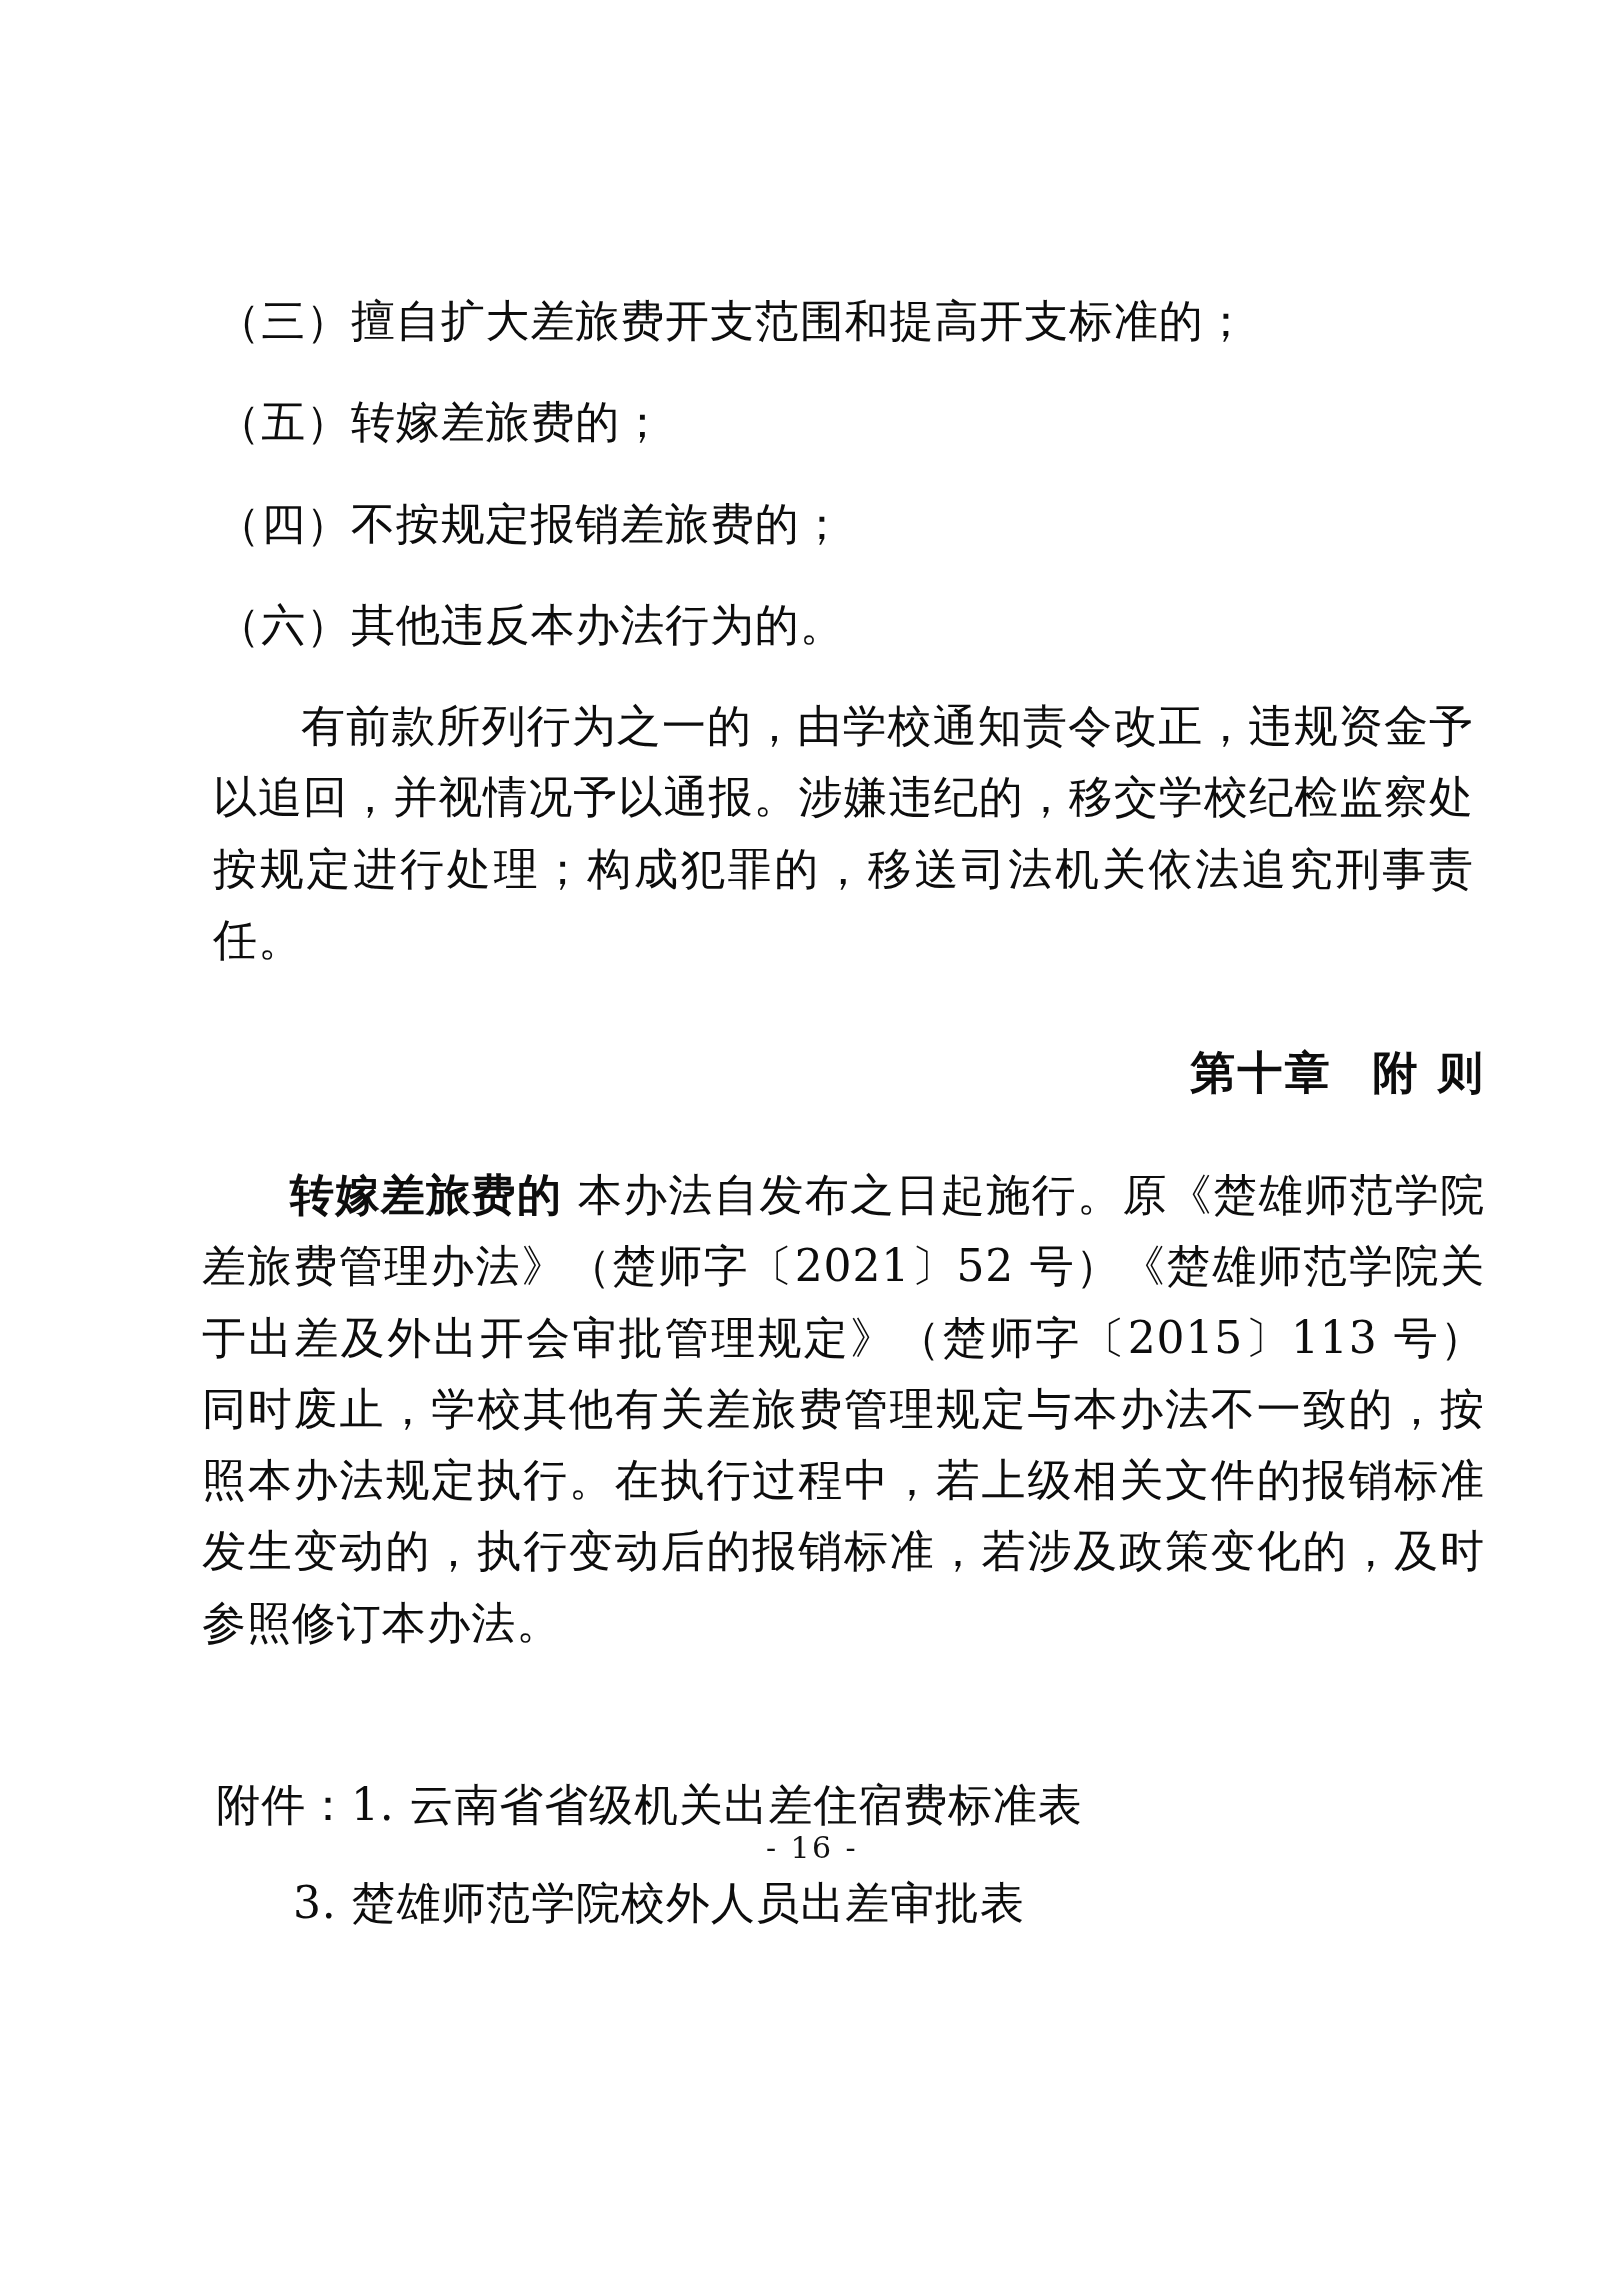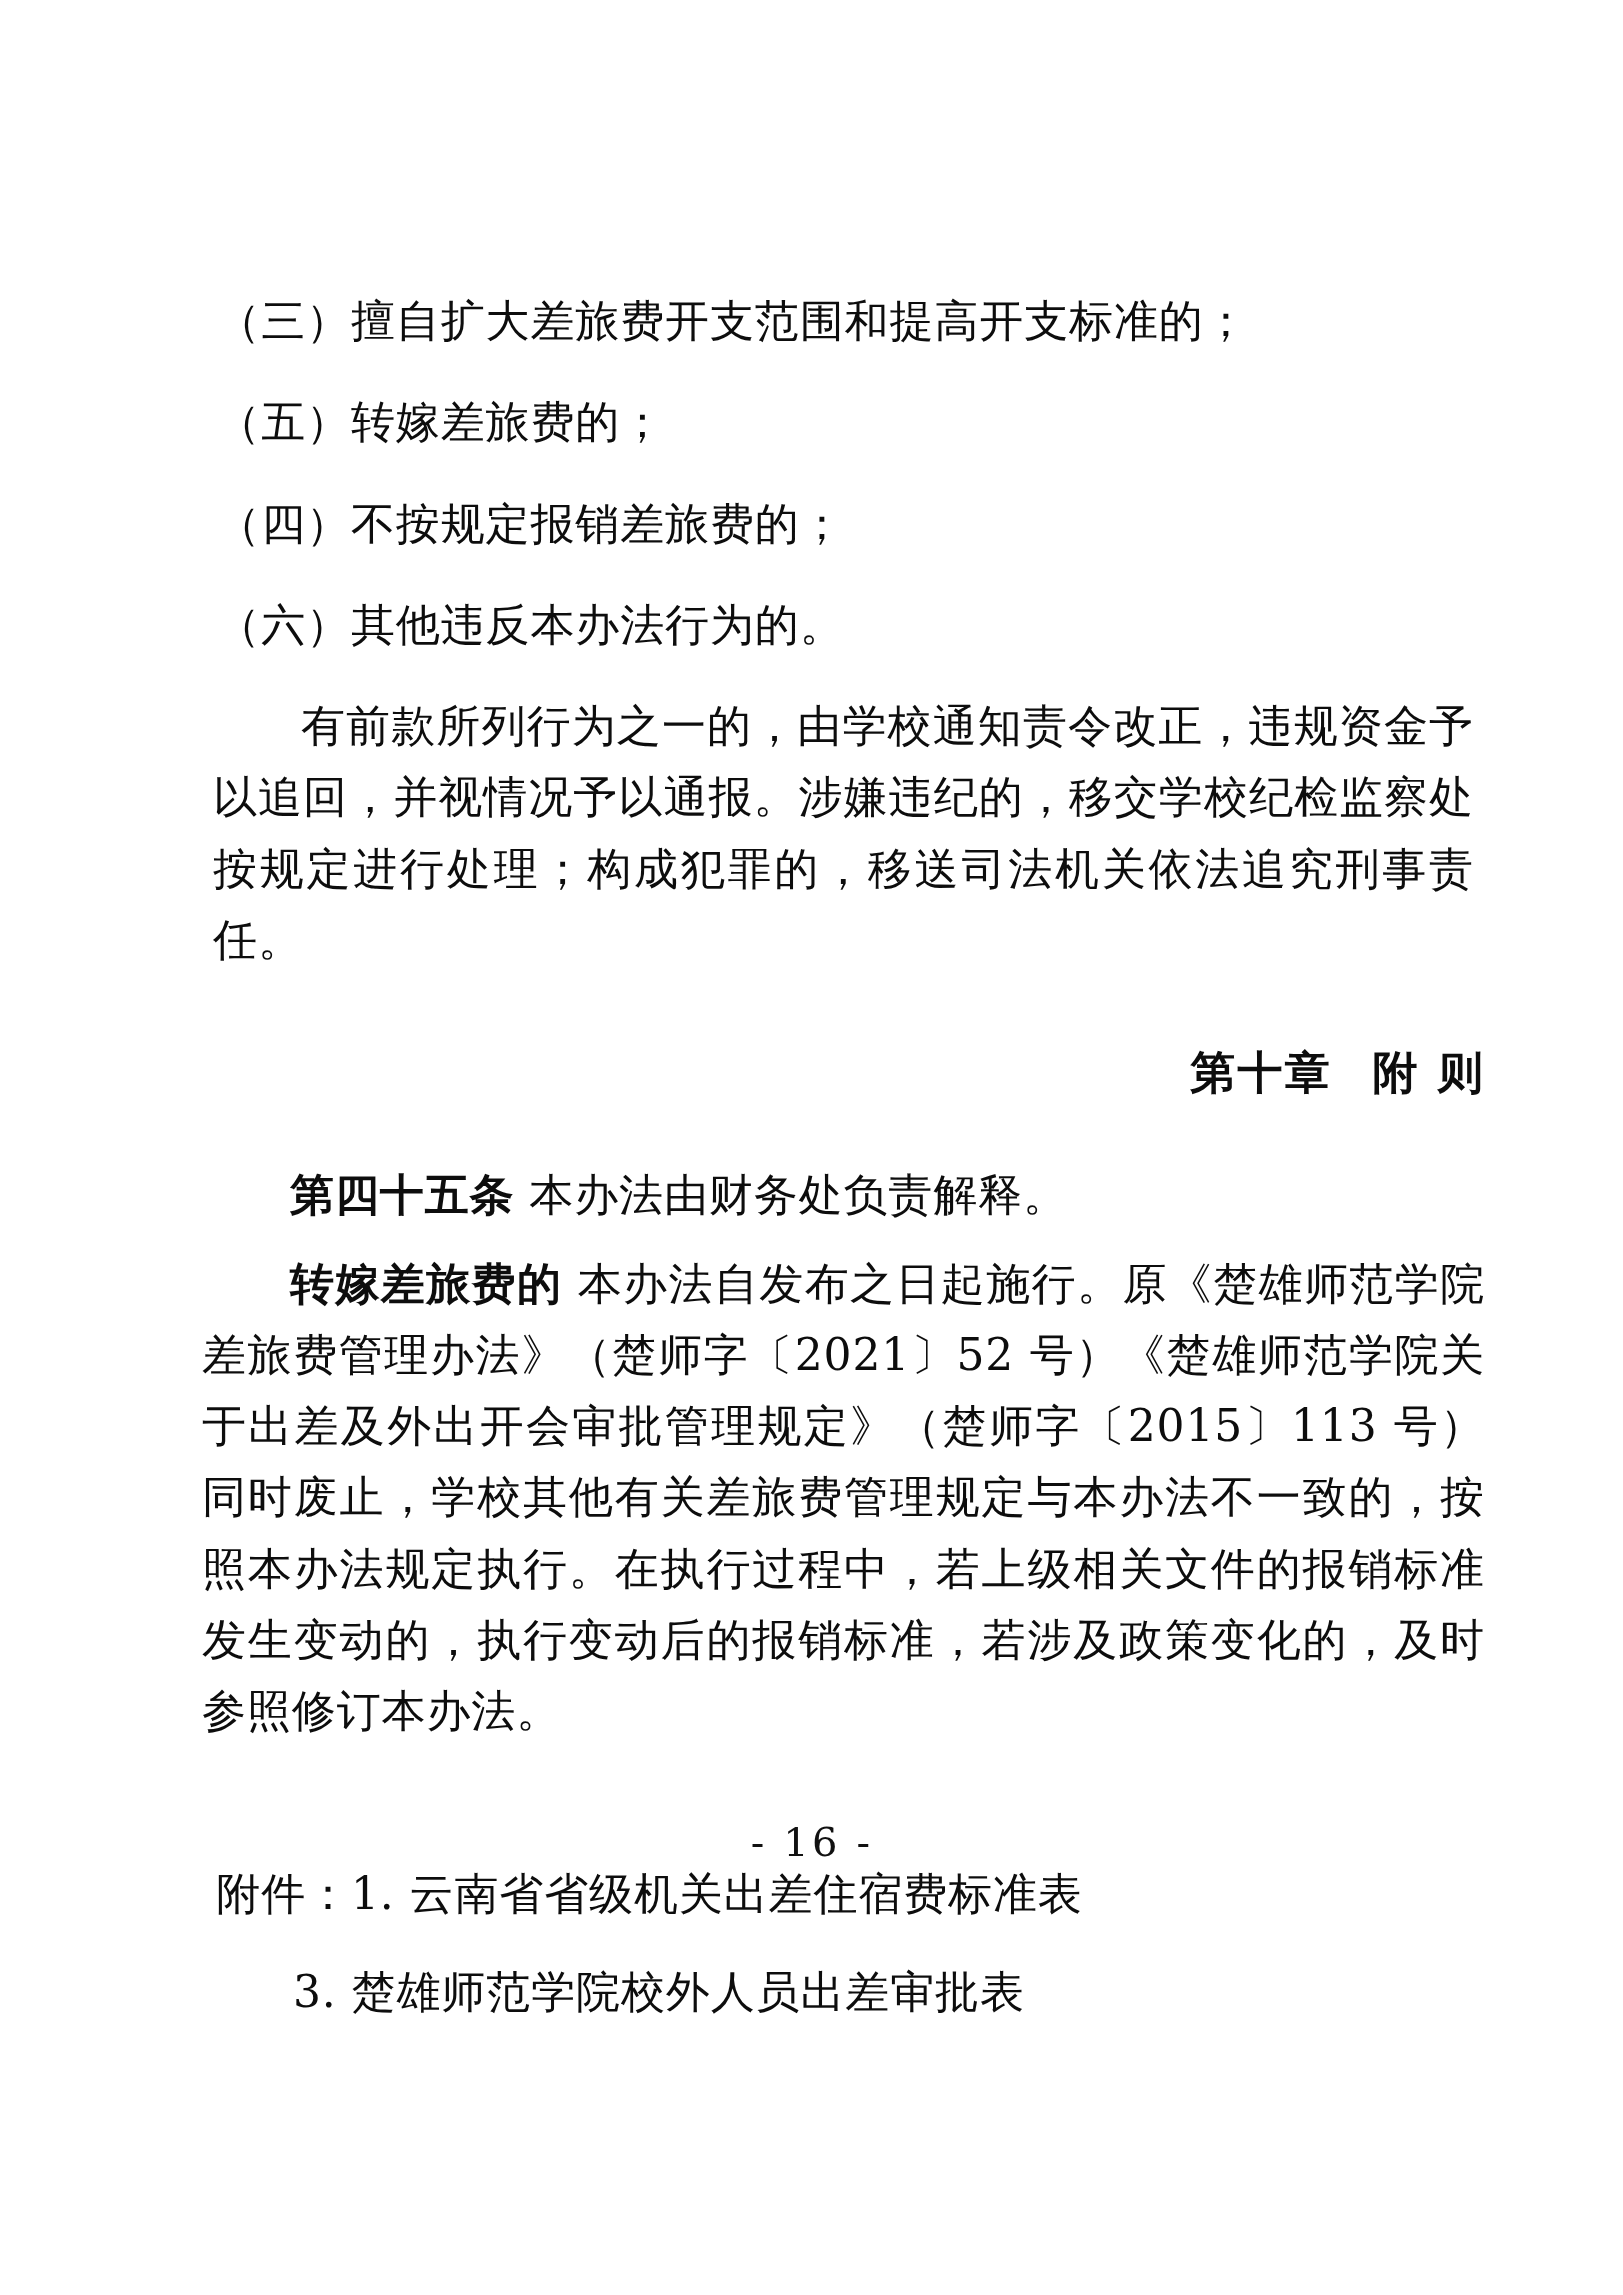--- a/index.html
+++ b/index.html
@@ -71,21 +71,21 @@
   }
   .attach-line.indent {
     padding-left: 91px;
   }
   .page-number {
     position: absolute;
     left: 0;
     right: 0;
     bottom: 117px;
     text-align: center;
-    font-size: 40px;
+    font-size: 30px;
     letter-spacing: 0.08em;
     color: #111;
   }
 </style>
 </head>
 <body>
 
 <div class="page">
 
   <div class="doc-body">
@@ -96,24 +96,20 @@
     <div class="item-line">（六）其他违反本办法行为的。</div>
 
     <div class="para-block">
       <p class="para">有前款所列行为之一的，由学校通知责令改正，违规资金予以追回，并视情况予以通报。涉嫌违纪的，移交学校纪检监察处按规定进行处理；构成犯罪的，移送司法机关依法追究刑事责任。</p>
     </div>
 
     <div class="chapter-title">
       <span>第十章</span><span class="gap"></span><span>附 则</span>
     </div>
 
-    <p class="article">
-      <b>第四十五条</b>
-      <span>本办法由财务处负责解释。</span>
-    </p>
 
     <p class="article">
       <b>转嫁差旅费的</b>
       <span>本办法自发布之日起施行。原《楚雄师范学院差旅费管理办法》（楚师字〔2021〕52 号）《楚雄师范学院关于出差及外出开会审批管理规定》（楚师字〔2015〕113 号）同时废止，学校其他有关差旅费管理规定与本办法不一致的，按照本办法规定执行。在执行过程中，若上级相关文件的报销标准发生变动的，执行变动后的报销标准，若涉及政策变化的，及时参照修订本办法。</span>
     </p>
 
     <div class="attach-block">
       <div class="attach-line">附件：1. 云南省省级机关出差住宿费标准表</div>
       <div class="attach-line indent">3. 楚雄师范学院校外人员出差审批表</div>
     </div>

